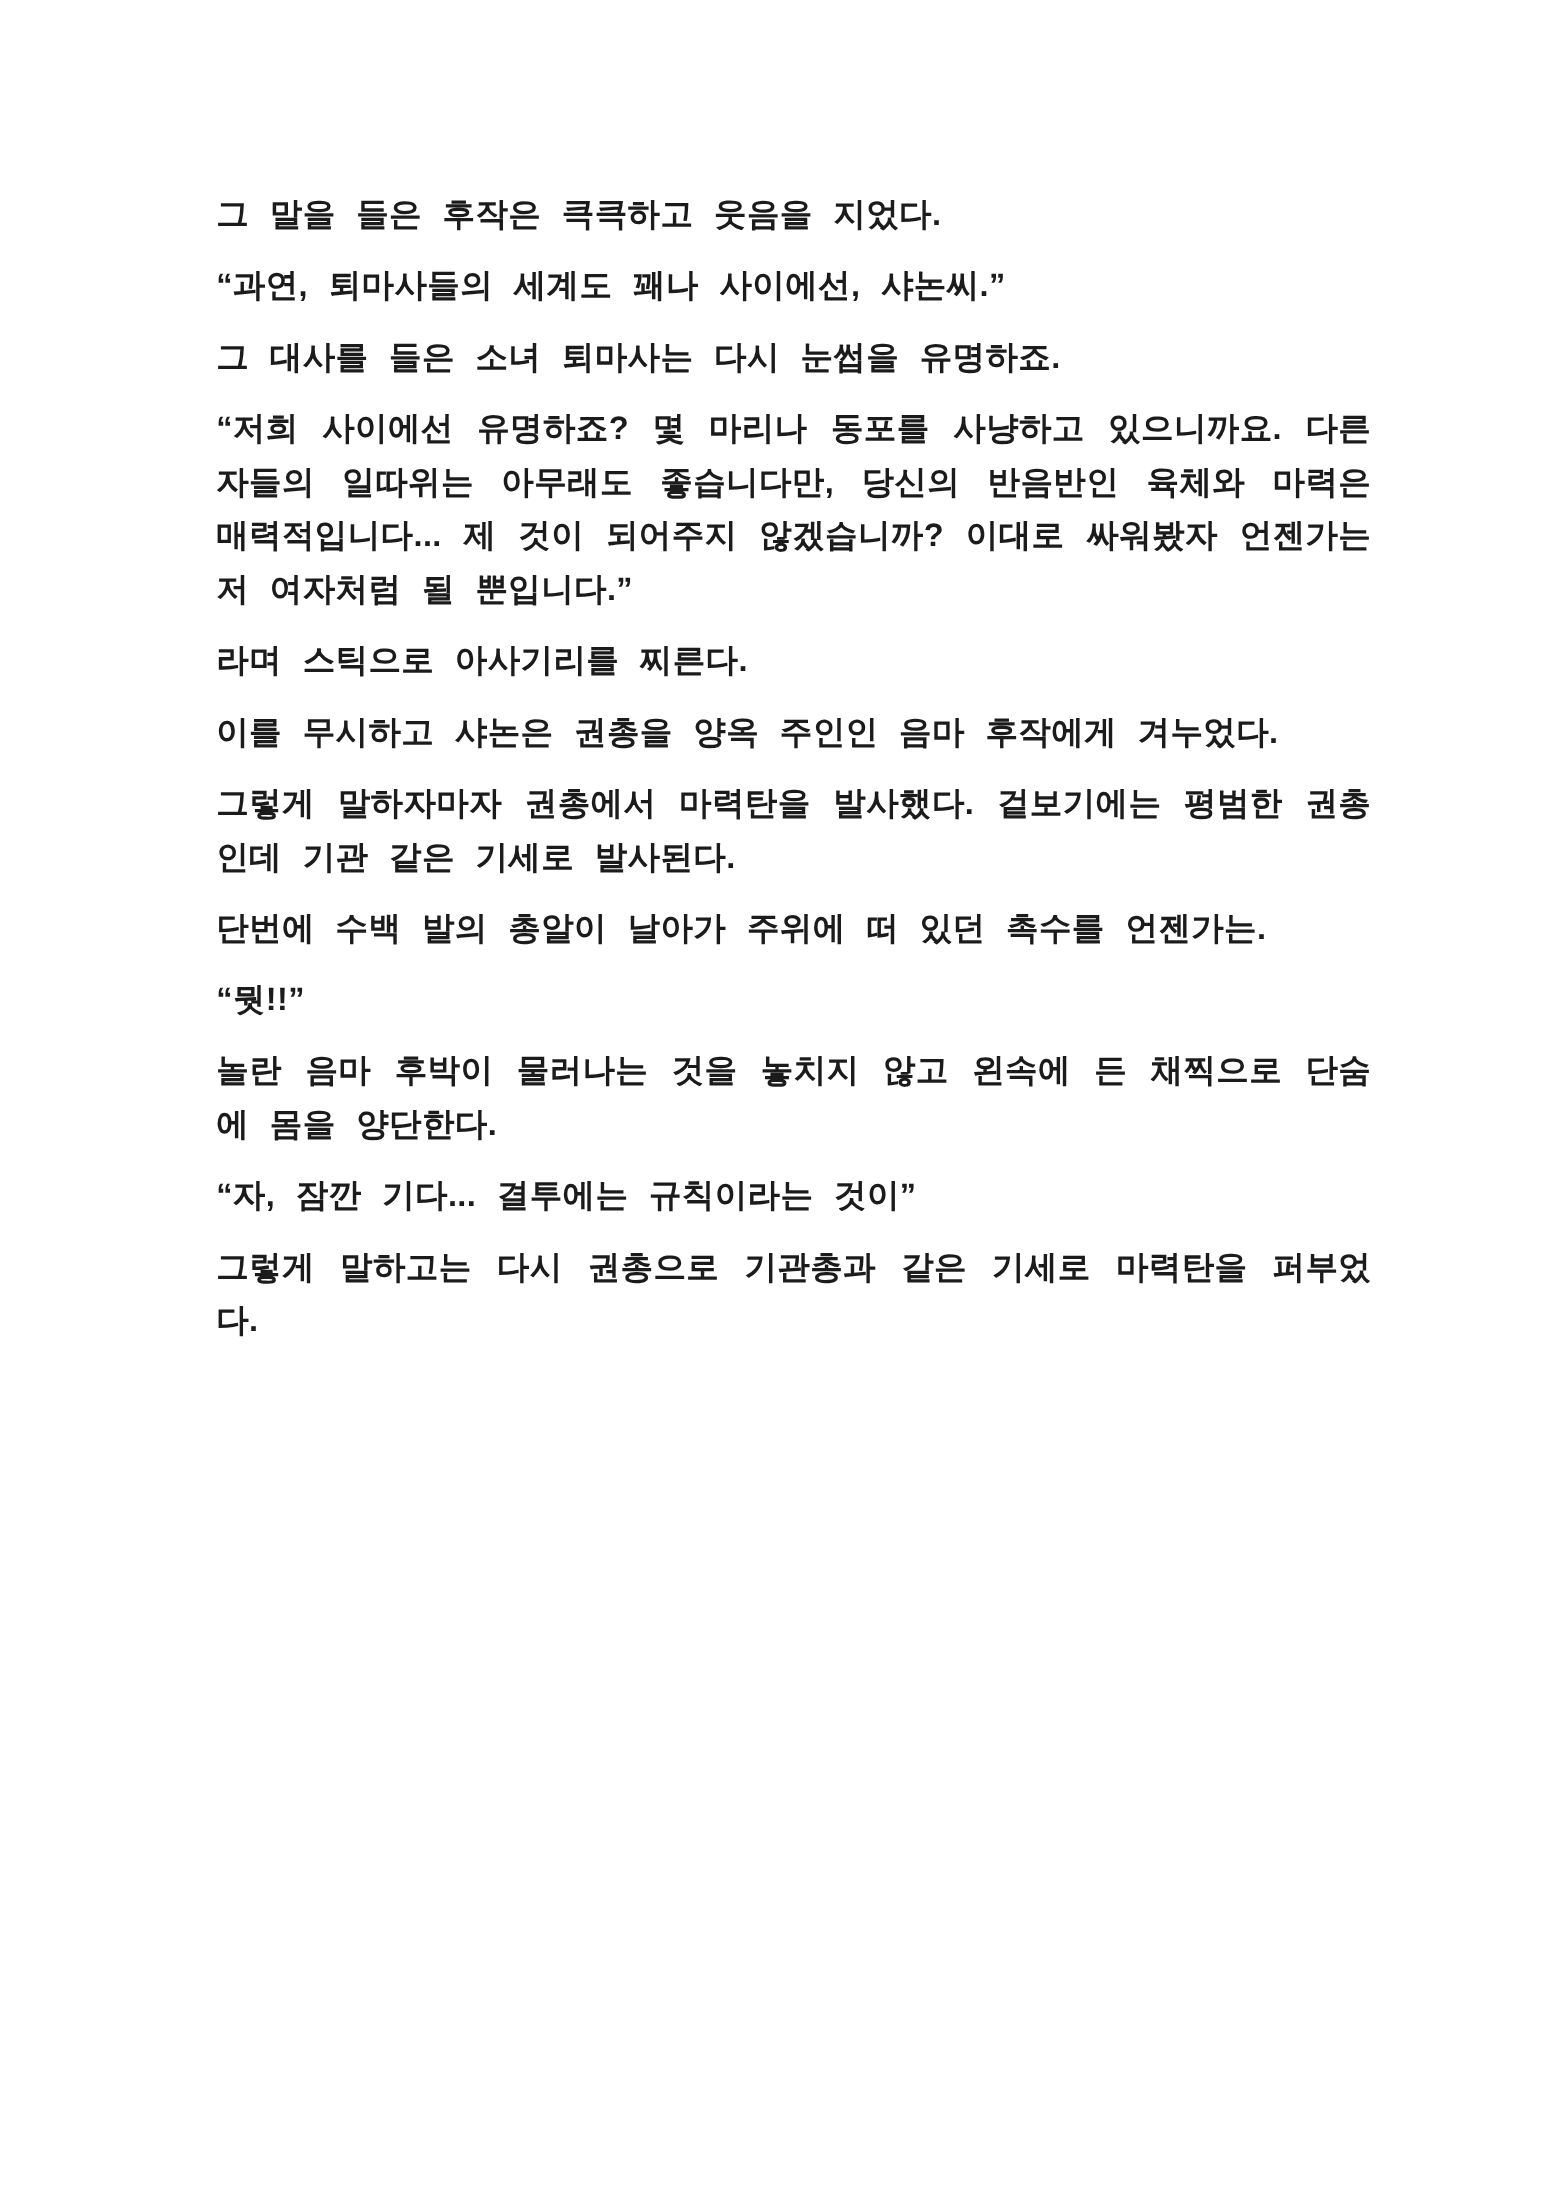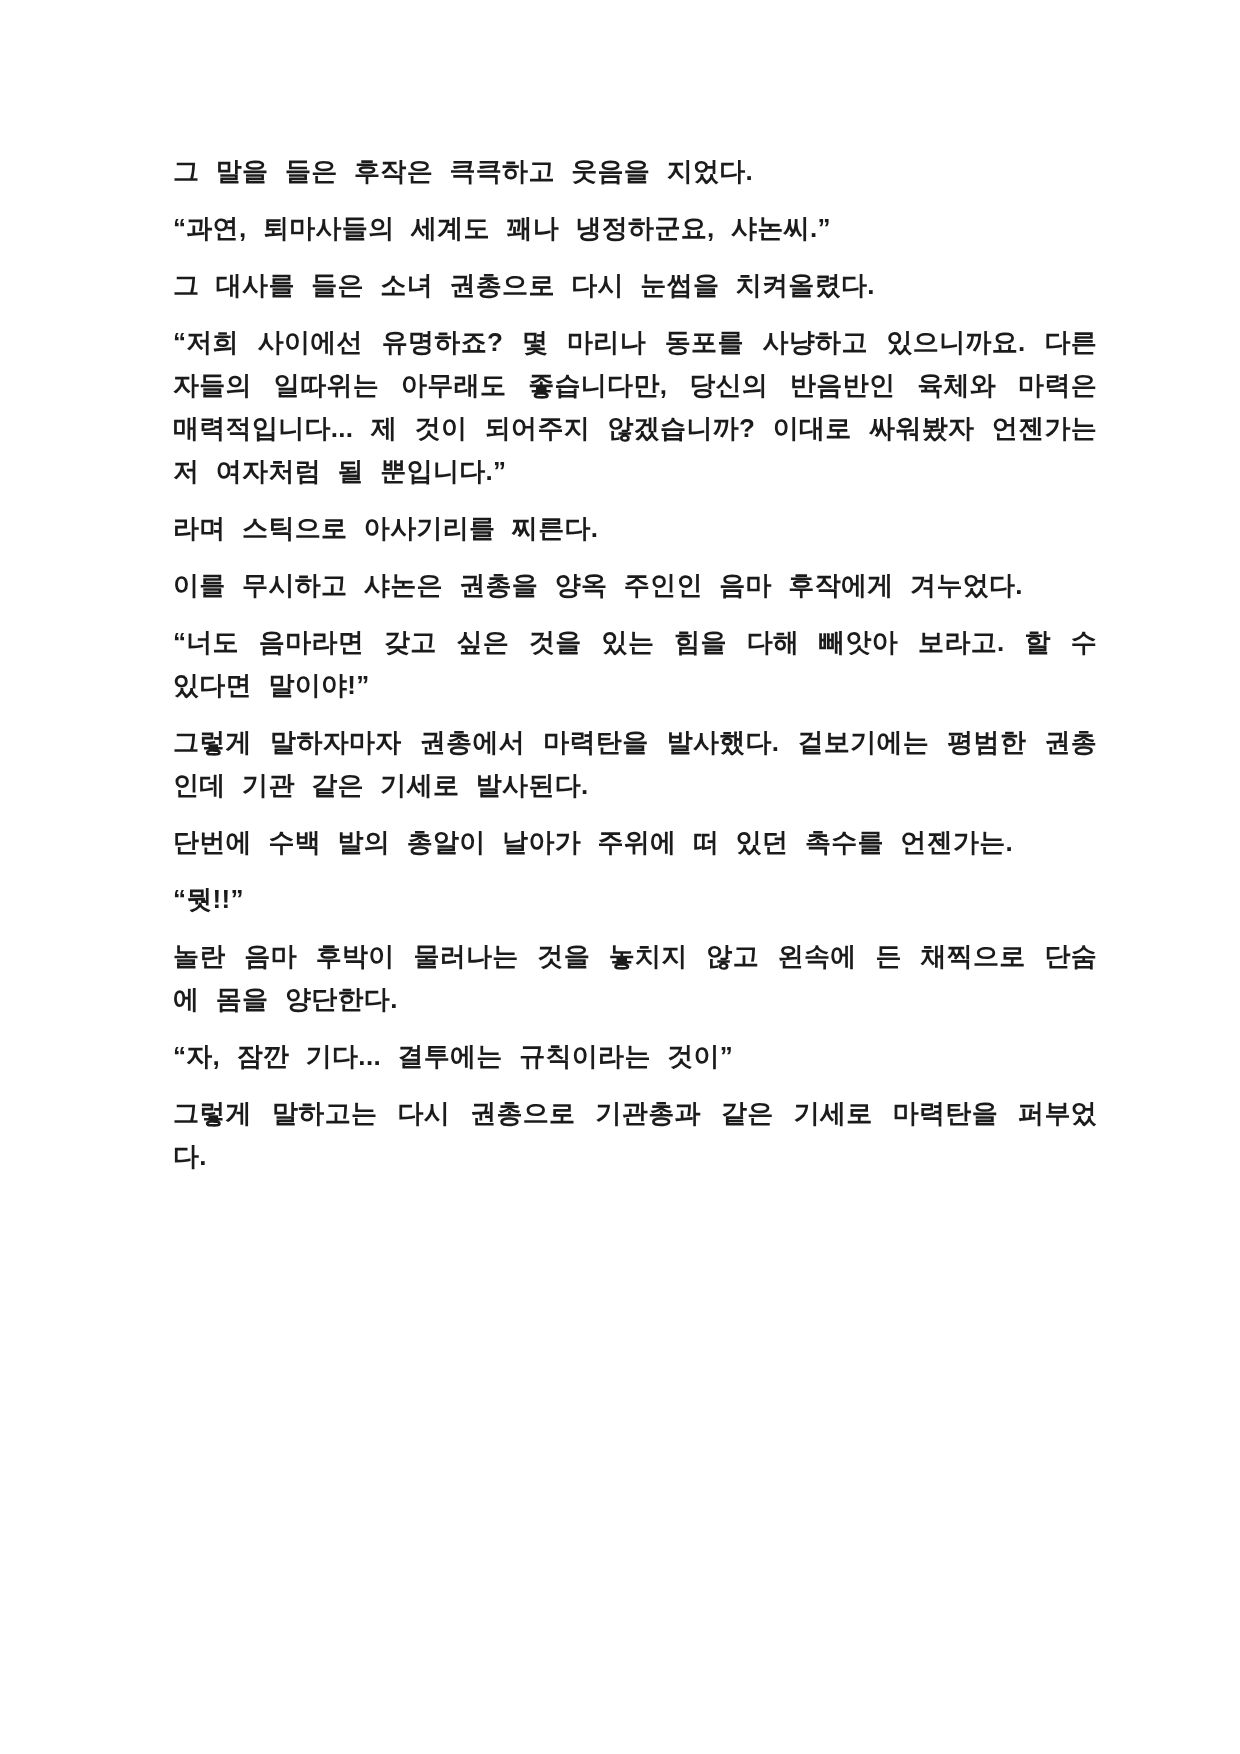--- a/index.html
+++ b/index.html
@@ -60,26 +60,25 @@
     font-family: "Liberation Sans", "DejaVu Sans", sans-serif;
   }
 </style>
 </head>
 <body>
 
 <div class="page">
 
   <div class="content">
       <p>그 말을 들은 후작은 큭큭하고 웃음을 지었다.</p>
-      <p>“과연, 퇴마사들의 세계도 꽤나 냉정하군요, 샤논씨.”</p>
-      <p>그 대사를 들은 소녀 권총으로 다시 눈썹을 치켜올렸다.</p>
+      <p>“과연, 퇴마사들의 세계도 꽤나 사이에선, 샤논씨.”</p>
+      <p>그 대사를 들은 소녀 퇴마사는 다시 눈썹을 유명하죠.</p>
       <p>“저희 사이에선 유명하죠? 몇 마리나 동포를 사냥하고 있으니까요. 다른 자들의 일따위는 아무래도 좋습니다만, 당신의 반음반인 육체와 마력은 매력적입니다... 제 것이 되어주지 않겠습니까? 이대로 싸워봤자 언젠가는 저 여자처럼 될 뿐입니다.”</p>
       <p>라며 스틱으로 아사기리를 찌른다.</p>
       <p>이를 무시하고 샤논은 권총을 양옥 주인인 음마 후작에게 겨누었다.</p>
-      <p>“너도 음마라면 갖고 싶은 것을 있는 힘을 다해 빼앗아 보라고. 할 수 있다면 말이야!”</p>
       <p>그렇게 말하자마자 권총에서 마력탄을 발사했다. 겉보기에는 평범한 권총인데 기관 같은 기세로 발사된다.</p>
       <p>단번에 수백 발의 총알이 날아가 주위에 떠 있던 촉수를 언젠가는.</p>
       <p>“뭣!!”</p>
       <p>놀란 음마 후박이 물러나는 것을 놓치지 않고 왼속에 든 채찍으로 단숨에 몸을 양단한다.</p>
       <p>“자, 잠깐 기다... 결투에는 규칙이라는 것이”</p>
       <p>그렇게 말하고는 다시 권총으로 기관총과 같은 기세로 마력탄을 퍼부었다.</p>
     </div>
 
   <div class="footer-rule"></div>
   <div class="footer-rule-thick"></div>

